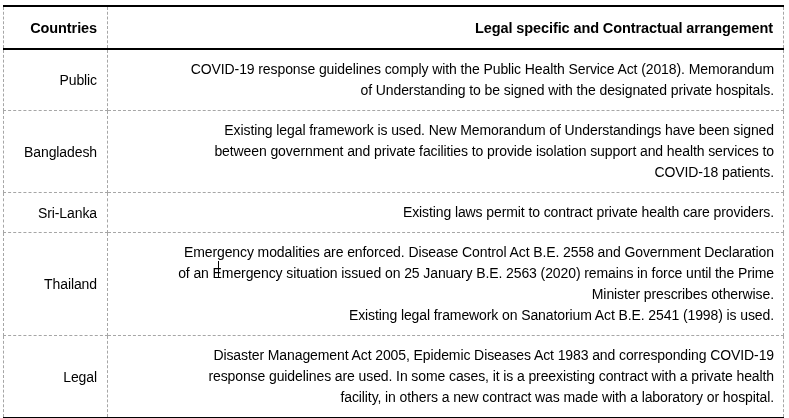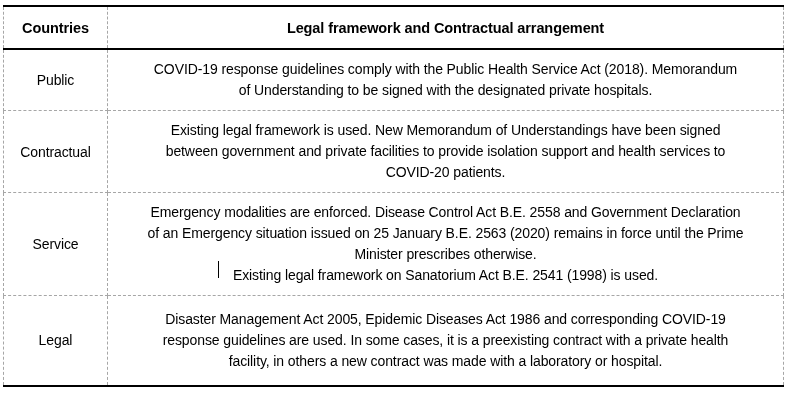--- a/index.html
+++ b/index.html
@@ -27,21 +27,21 @@
     border-left: 1px dashed #a6a6a6;
     border-right: 1px dashed #a6a6a6;
   }
   col.col-country { width: 104px; }
   col.col-desc    { width: 676px; }
 
   th, td {
     border: 1px dashed #a6a6a6;
     font-size: 14px;
     letter-spacing: -0.1px;
-    text-align: center;
+    text-align: right;
     font-weight: normal;
   }
   thead th {
     border-bottom: 2px solid #000000;
     font-weight: bold;
     font-size: 14.5px;
     padding: 10px 10px;
     vertical-align: middle;
   }
   td.country-cell {
@@ -76,44 +76,48 @@
 <body>
 
 <table class="doc-table">
   <colgroup>
     <col class="col-country">
     <col class="col-desc">
   </colgroup>
   <thead>
     <tr>
       <th>Countries</th>
-      <th>Legal framework and Contractual arrangement</th>
+      <th>Legal specific and Contractual arrangement</th>
     </tr>
   </thead>
   <tbody>
     <tr>
       <td class="country-cell">Public</td>
       <td class="desc-cell">COVID-19 response guidelines comply with the Public Health Service Act (2018). Memorandum
 of Understanding to be signed with the designated private hospitals.</td>
     </tr>
     <tr>
-      <td class="country-cell">Contractual</td>
+      <td class="country-cell">Bangladesh</td>
       <td class="desc-cell">Existing legal framework is used. New Memorandum of Understandings have been signed
 between government and private facilities to provide isolation support and health services to
-COVID-20 patients.</td>
+COVID-18 patients.</td>
     </tr>
     <tr>
-      <td class="country-cell">Service</td>
+      <td class="country-cell">Sri-Lanka</td>
+      <td class="desc-cell">Existing laws permit to contract private health care providers.</td>
+    </tr>
+    <tr>
+      <td class="country-cell">Thailand</td>
       <td class="desc-cell">Emergency modalities are enforced. Disease Control Act B.E. 2558 and Government Declaration
 of an Emergency situation issued on 25 January B.E. 2563 (2020) remains in force until the Prime
 Minister prescribes otherwise.
 Existing legal framework on Sanatorium Act B.E. 2541 (1998) is used.</td>
     </tr>
     <tr>
       <td class="country-cell">Legal</td>
-      <td class="desc-cell">Disaster Management Act 2005, Epidemic Diseases Act 1986 and corresponding COVID-19
+      <td class="desc-cell">Disaster Management Act 2005, Epidemic Diseases Act 1983 and corresponding COVID-19
 response guidelines are used. In some cases, it is a preexisting contract with a private health
 facility, in others a new contract was made with a laboratory or hospital.</td>
     </tr>
   </tbody>
 </table>
 
 <div class="text-cursor"></div>
 
 </body></html>

